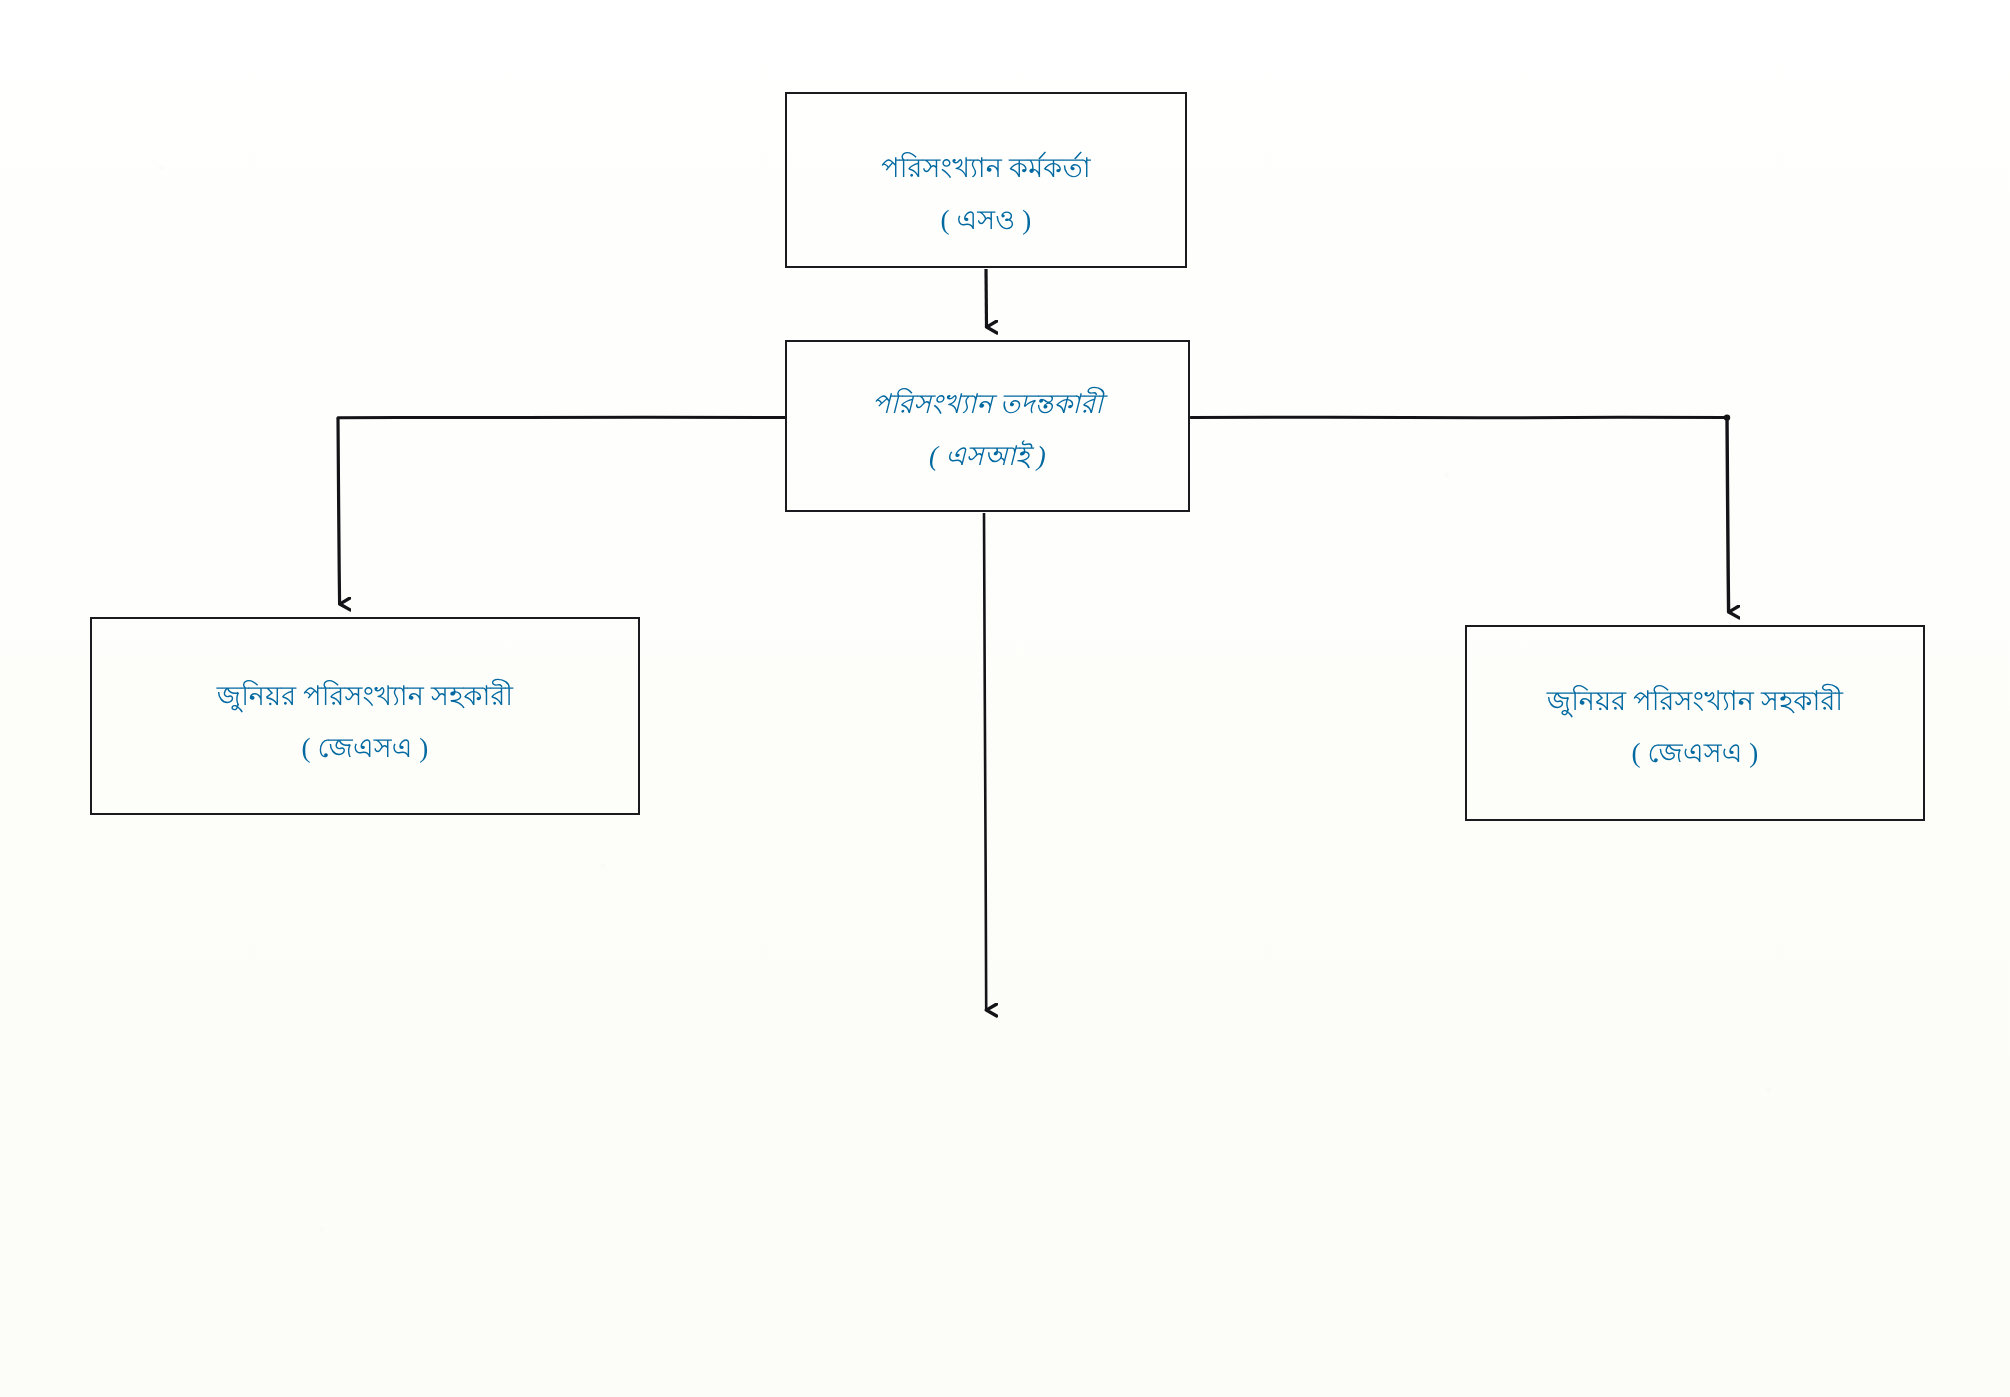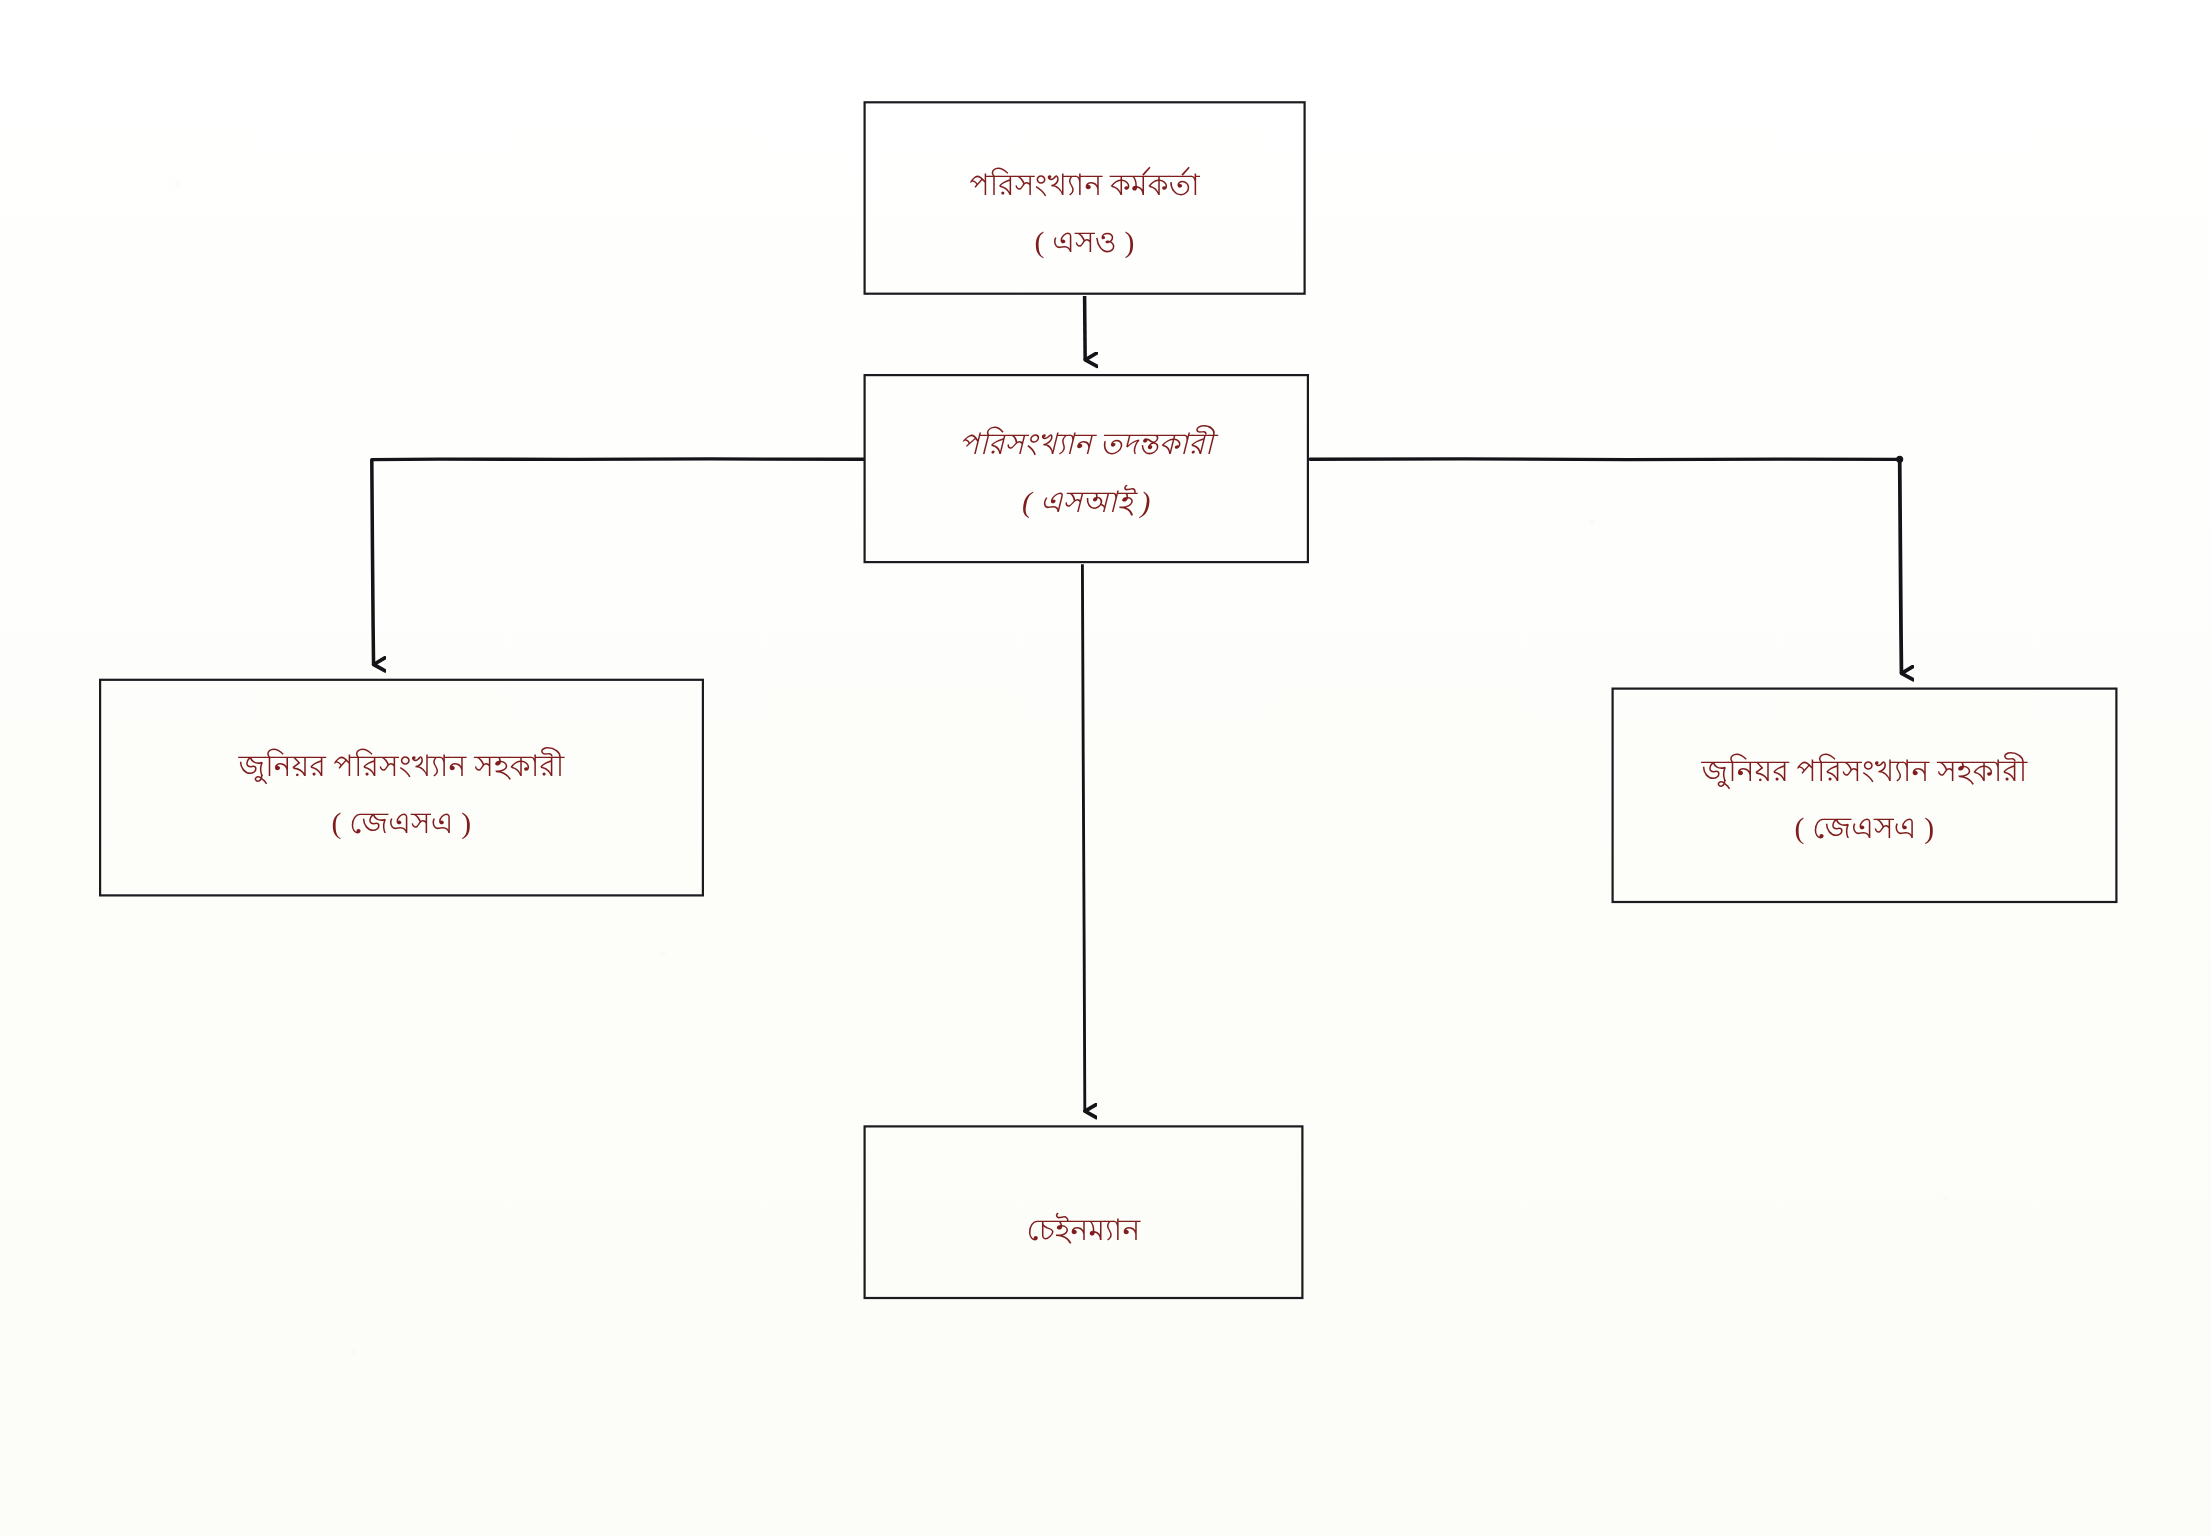--- a/index.html
+++ b/index.html
@@ -34,21 +34,21 @@
     box-sizing: border-box;
     border: 2px solid #1a1a1f;
     background: transparent;
     display: flex;
     flex-direction: column;
     align-items: center;
     justify-content: center;
   }
   .node .line1,
   .node .line2 {
-    color: #7f1d1d;
+    color: #0369a1;
     font-family: "Liberation Serif", "DejaVu Serif", serif;
     font-size: 27px;
     line-height: 1.42;
     letter-spacing: 0.2px;
     white-space: nowrap;
     text-align: right;
   }
   .node .line2 { margin-top: 14px; }
 
   
@@ -129,19 +129,14 @@
     </div>
   </div>
 
   <div class="node" id="node-jsa-right">
     <div class="stack">
       <div class="line1">জুনিয়র পরিসংখ্যান সহকারী</div>
       <div class="line2">( জেএসএ )</div>
     </div>
   </div>
 
-  <div class="node" id="node-chainman">
-    <div class="stack">
-      <div class="line1">চেইনম্যান</div>
-    </div>
-  </div>
 
 </div>
 
 </body></html>

